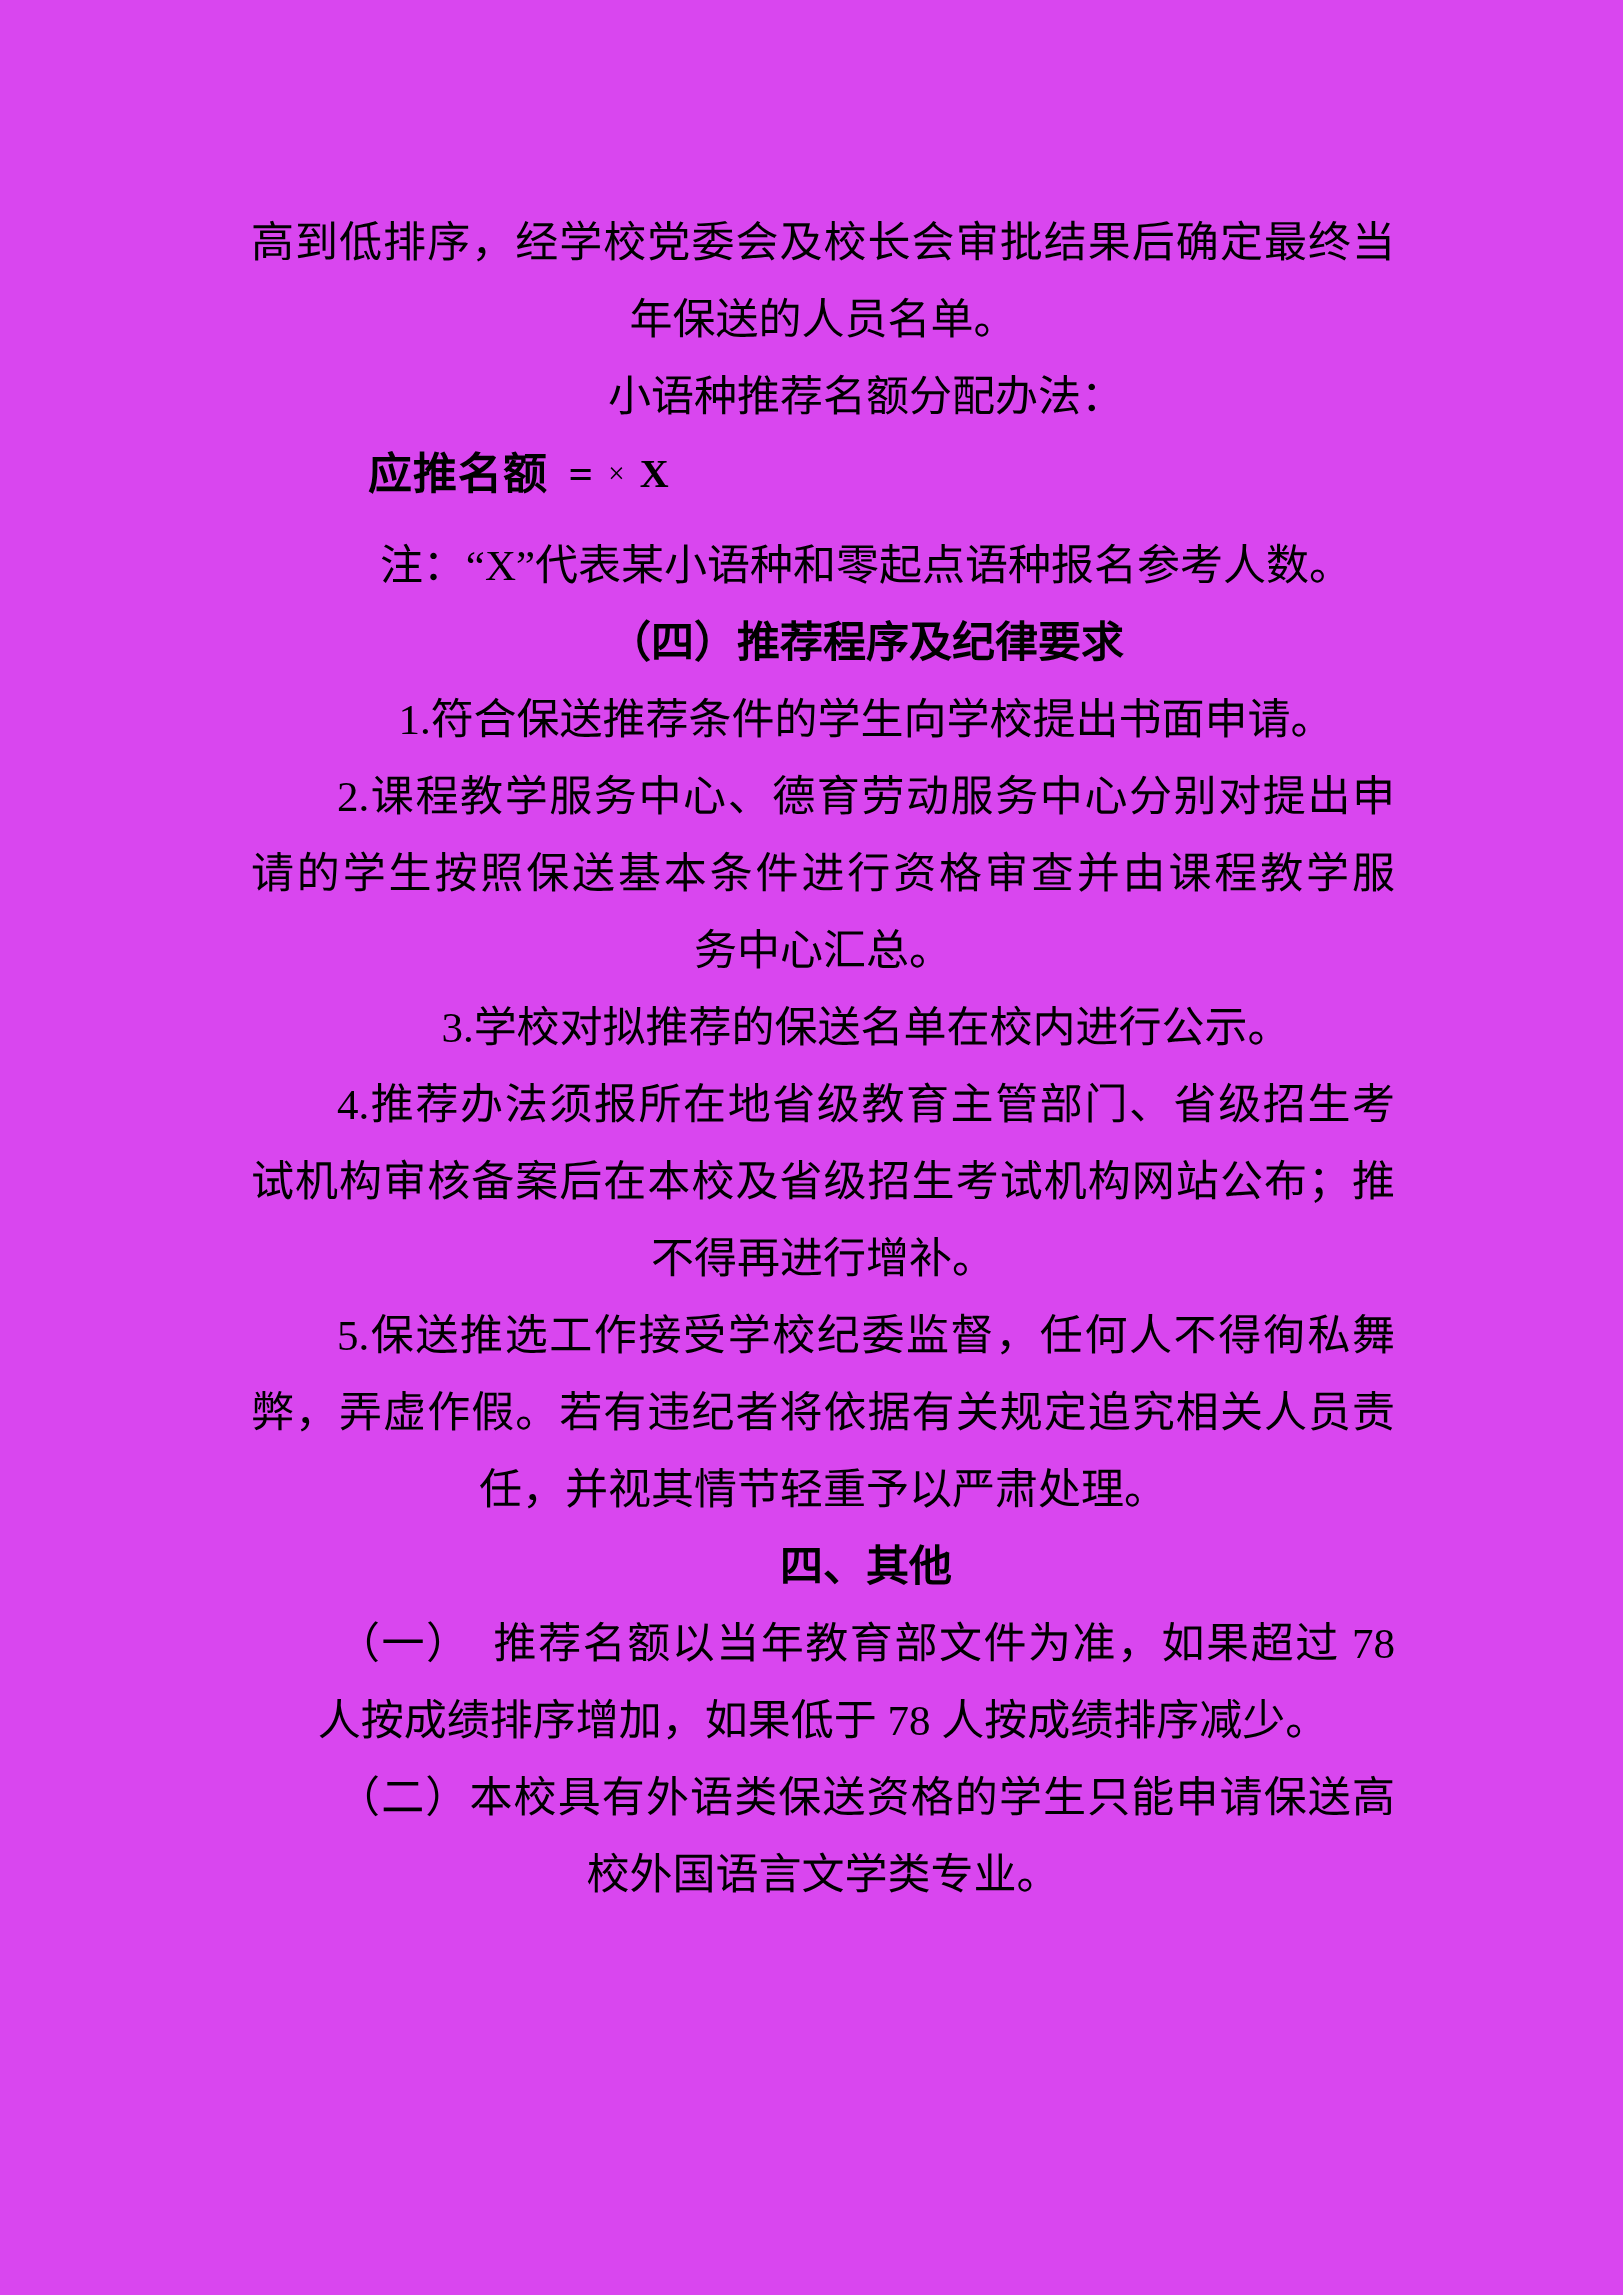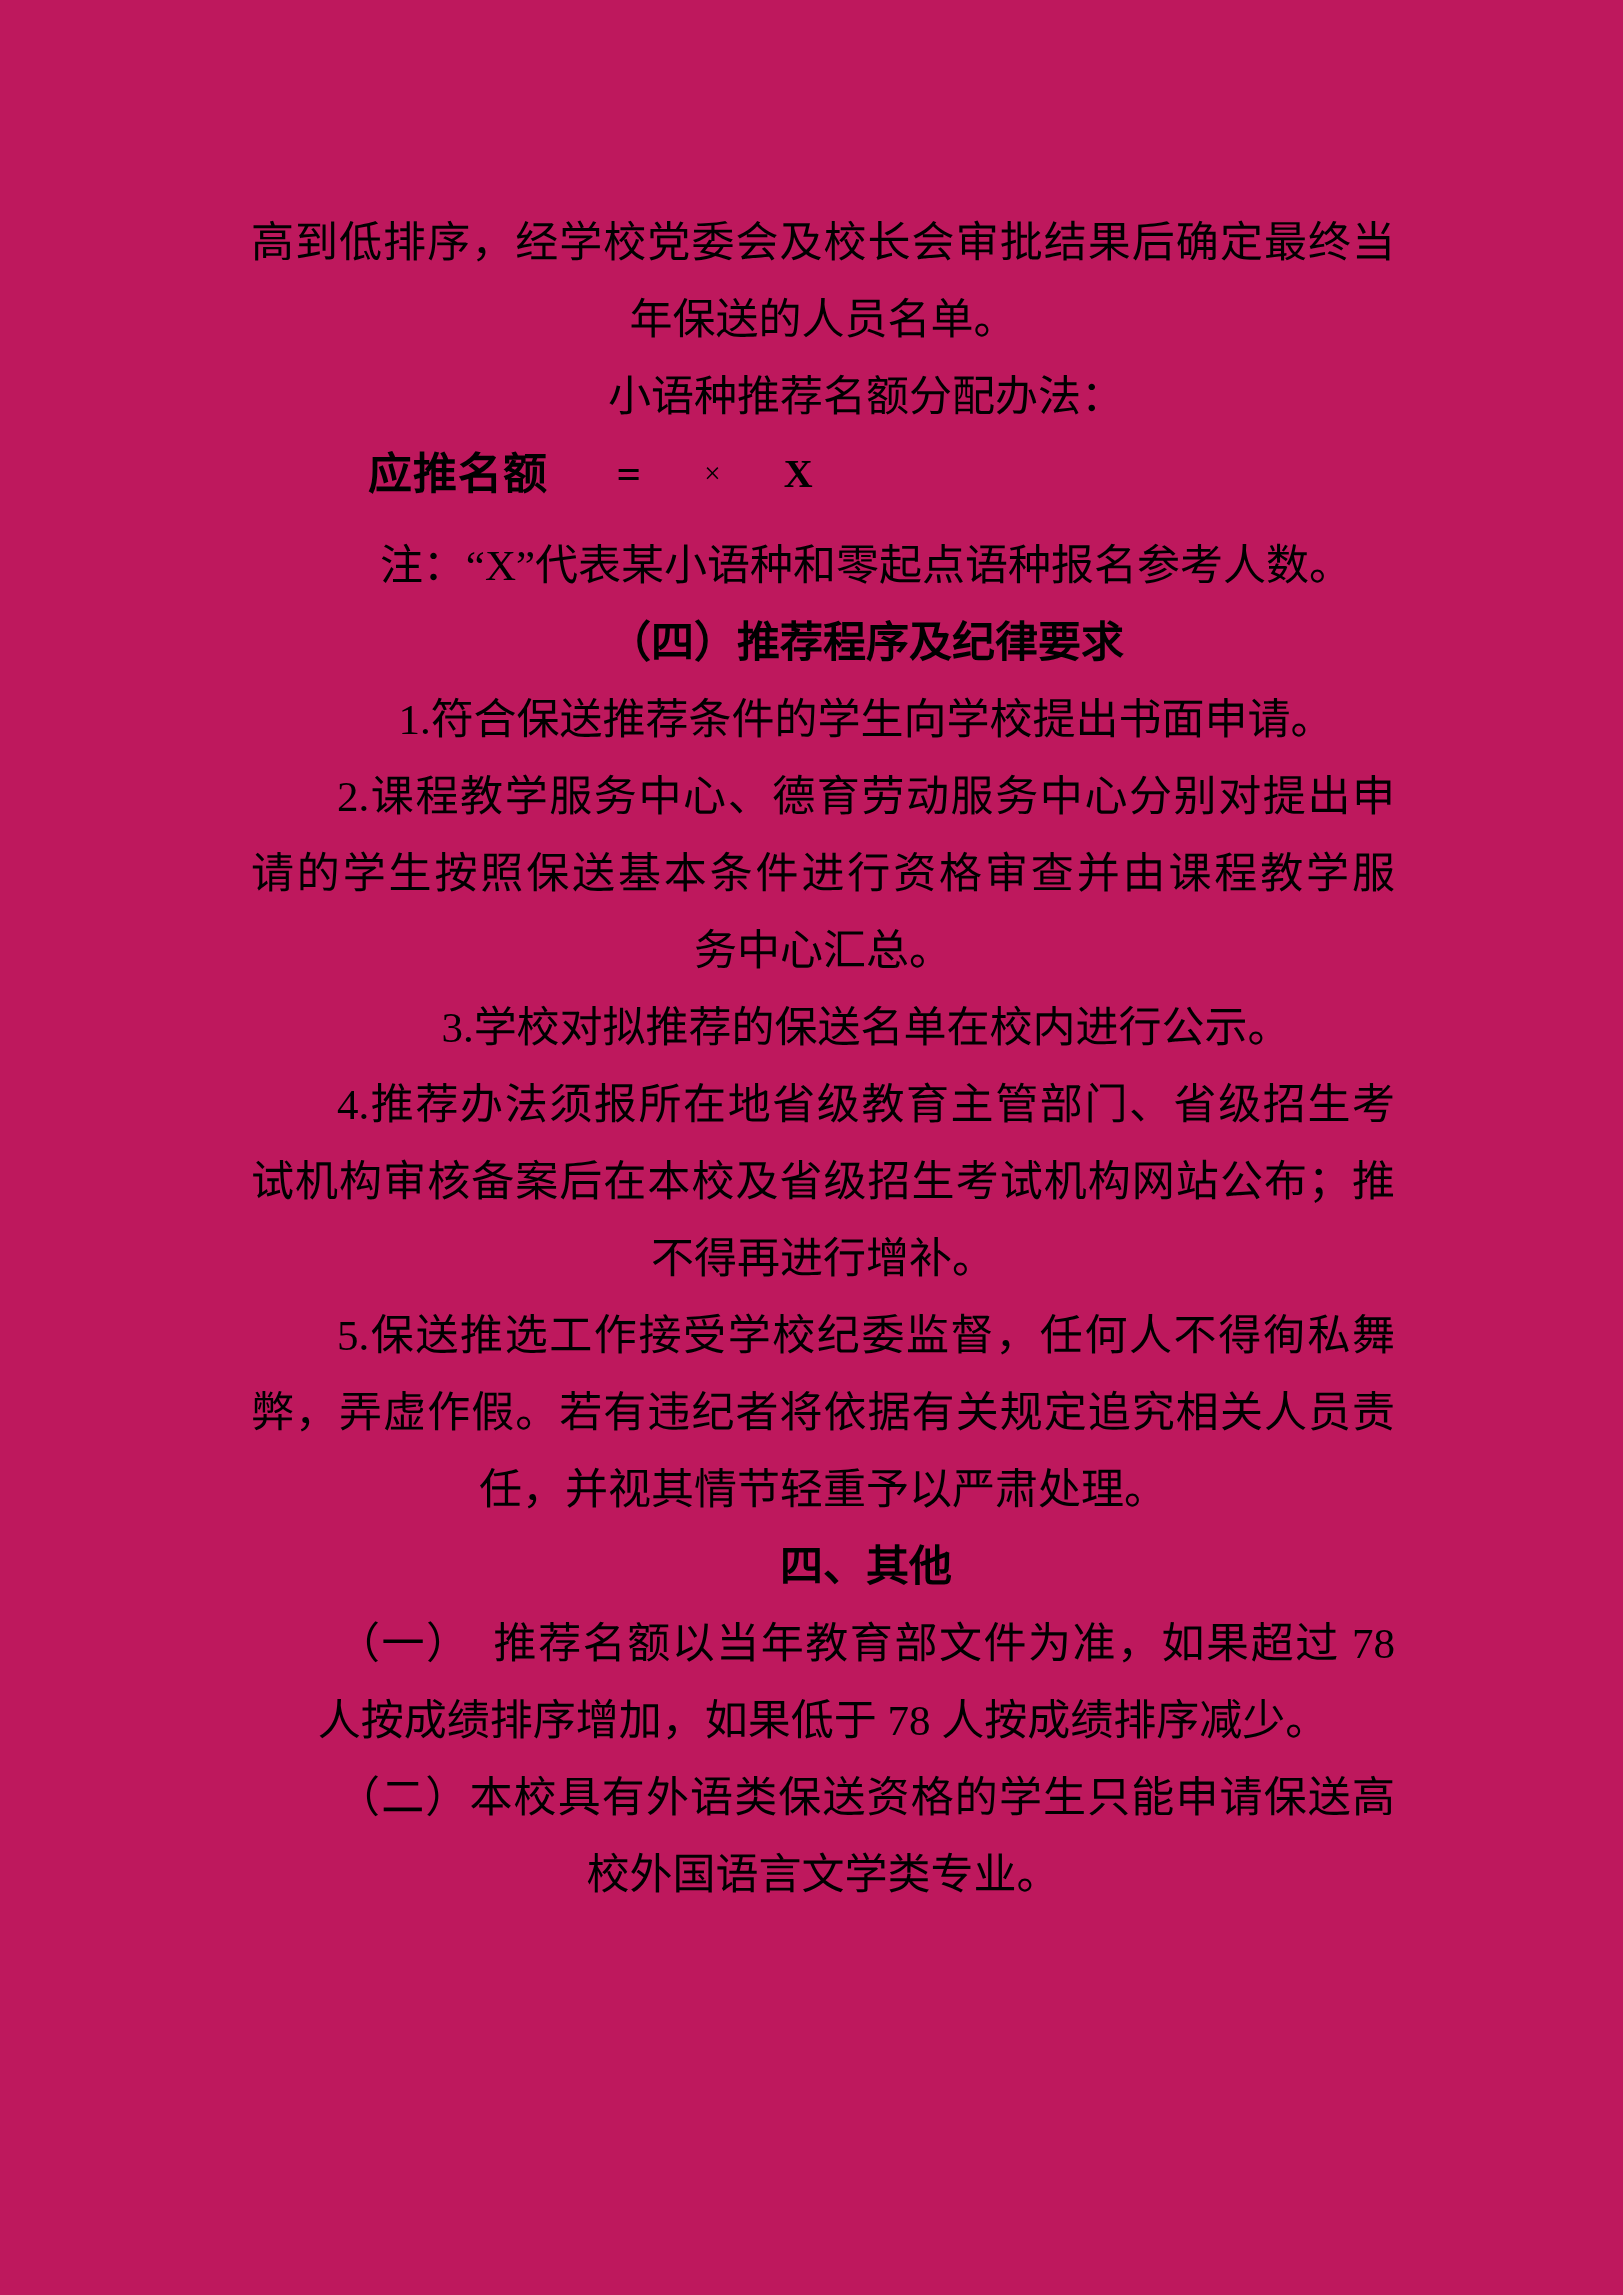--- a/index.html
+++ b/index.html
@@ -1,21 +1,21 @@
 <!DOCTYPE html>
 <html lang="zh-CN" style="font-size:8.2px"><head>
 <meta charset="utf-8">
 <style>
   html,body{margin:0;padding:0;background:#888;}
   .page{
     position:relative;
     width:1623px;
     height:2295px;
     margin:0 auto;
-    background:#be185d;
+    background:#d946ef;
     overflow:hidden;
     font-family:"Liberation Serif","DejaVu Serif",serif;
     color:#000;
   }
   .content{
     box-sizing:border-box;
     width:100%;
     height:100%;
     padding:204px 228px 0 251px;
     font-size:43px;
@@ -34,21 +34,20 @@
   .heading{
     font-weight:700;
     font-family:"Liberation Sans","DejaVu Sans",sans-serif;
   }
   
   .formula{
     display:flex;
     align-items:center;
     margin:0 0 15.3px 117px;
     font-family:"Liberation Sans","DejaVu Sans",sans-serif;
-    gap:48px;
   }
   .f-lhs{
     font-size:44px;
     font-weight:700;
     letter-spacing:1px;
     line-height:77px;
     white-space:nowrap;
   }
   .f-eq{
     font-size:43px;

